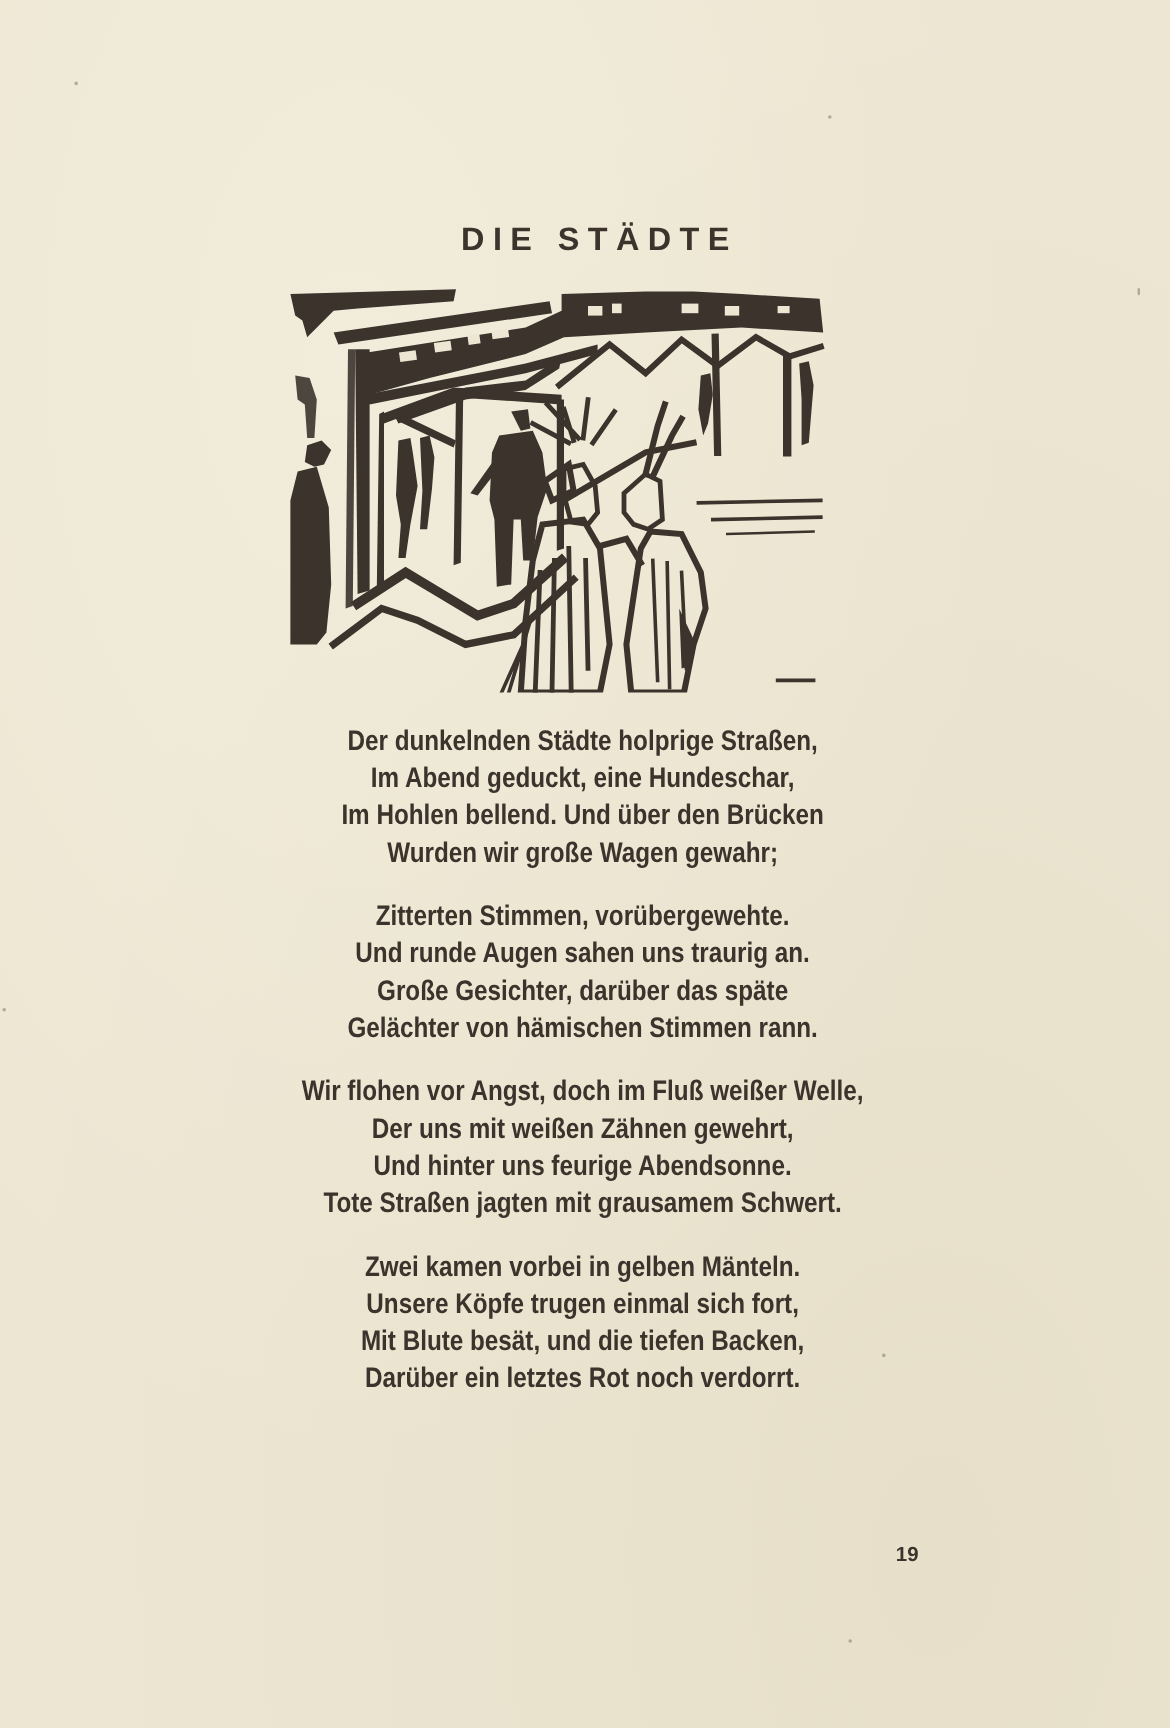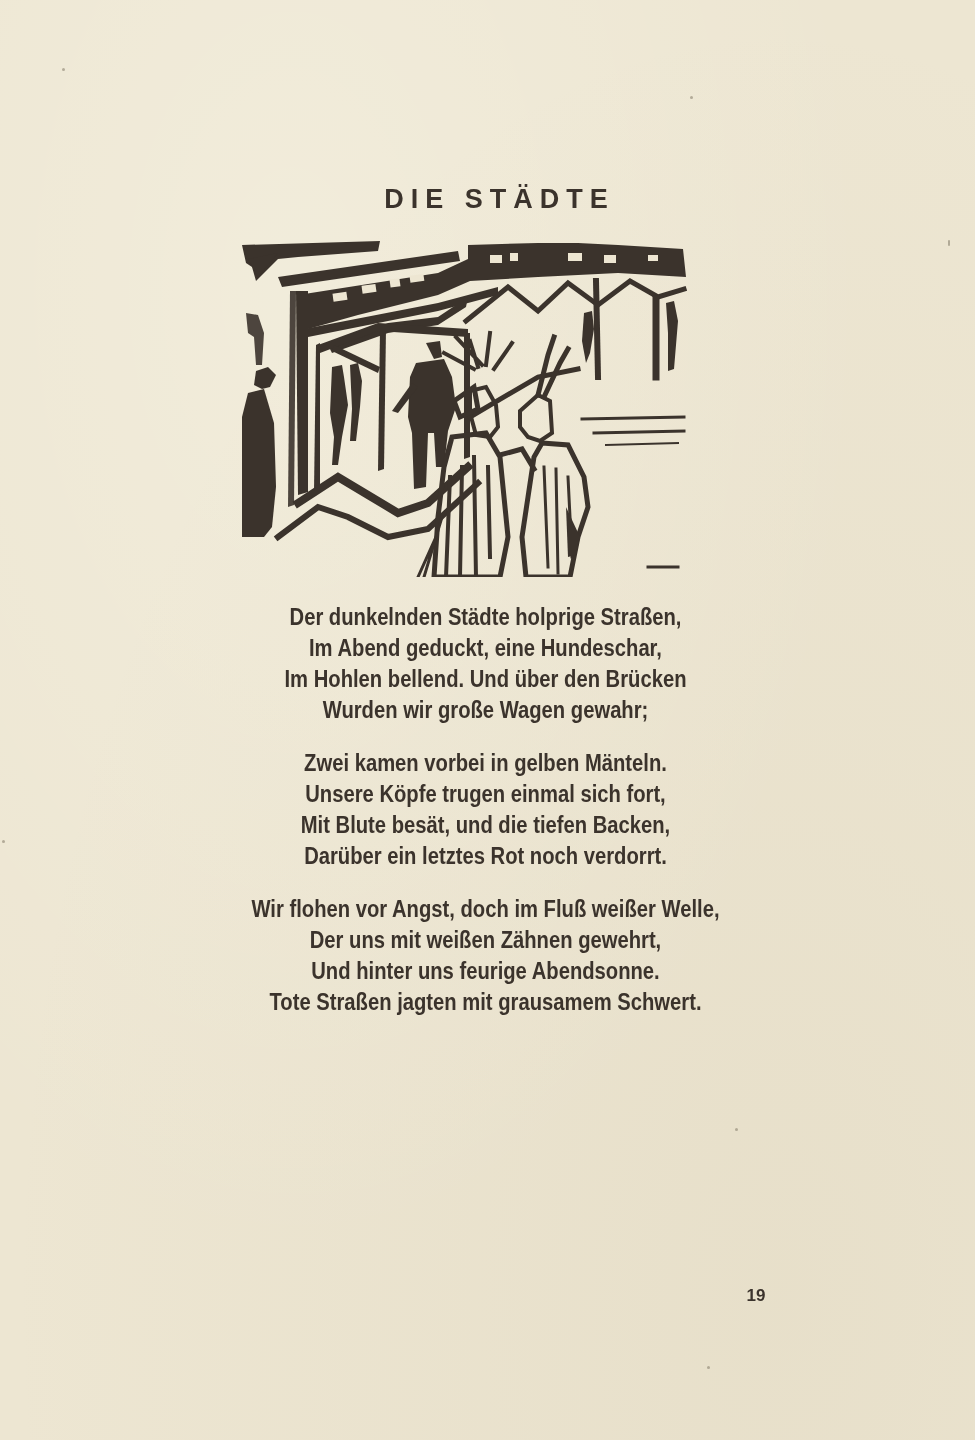--- a/index.html
+++ b/index.html
@@ -168,30 +168,36 @@
   </svg>
 
   <div class="poem">
     <div class="stanza">
       <span class="line">Der dunkelnden Städte holprige Straßen,</span>
       <span class="line">Im Abend geduckt, eine Hundeschar,</span>
       <span class="line">Im Hohlen bellend. Und über den Brücken</span>
       <span class="line">Wurden wir große Wagen gewahr;</span>
     </div>
     <div class="stanza">
+      <span class="line">Zitterten Stimmen, vorübergewehte.</span>
+      <span class="line">Und runde Augen sahen uns traurig an.</span>
+      <span class="line">Große Gesichter, darüber das späte</span>
+      <span class="line">Gelächter von hämischen Stimmen rann.</span>
+    </div>
+    <div class="stanza">
+      <span class="line">Wir flohen vor Angst, doch im Fluß weißer Welle,</span>
+      <span class="line">Der uns mit weißen Zähnen gewehrt,</span>
+      <span class="line">Und hinter uns feurige Abendsonne.</span>
+      <span class="line">Tote Straßen jagten mit grausamem Schwert.</span>
+    </div>
+    <div class="stanza">
       <span class="line">Zwei kamen vorbei in gelben Mänteln.</span>
       <span class="line">Unsere Köpfe trugen einmal sich fort,</span>
       <span class="line">Mit Blute besät, und die tiefen Backen,</span>
       <span class="line">Darüber ein letztes Rot noch verdorrt.</span>
-    </div>
-    <div class="stanza">
-      <span class="line">Wir flohen vor Angst, doch im Fluß weißer Welle,</span>
-      <span class="line">Der uns mit weißen Zähnen gewehrt,</span>
-      <span class="line">Und hinter uns feurige Abendsonne.</span>
-      <span class="line">Tote Straßen jagten mit grausamem Schwert.</span>
     </div>
   </div>
 
   <div class="page-number">19</div>
 
   <div class="speck" style="left:62px;top:68px;width:3px;height:3px;"></div>
   <div class="speck" style="left:690px;top:96px;width:3px;height:3px;"></div>
   <div class="speck" style="left:948px;top:240px;width:2px;height:6px;border-radius:1px;"></div>
   <div class="speck" style="left:735px;top:1128px;width:3px;height:3px;"></div>
   <div class="speck" style="left:707px;top:1366px;width:3px;height:3px;"></div>

